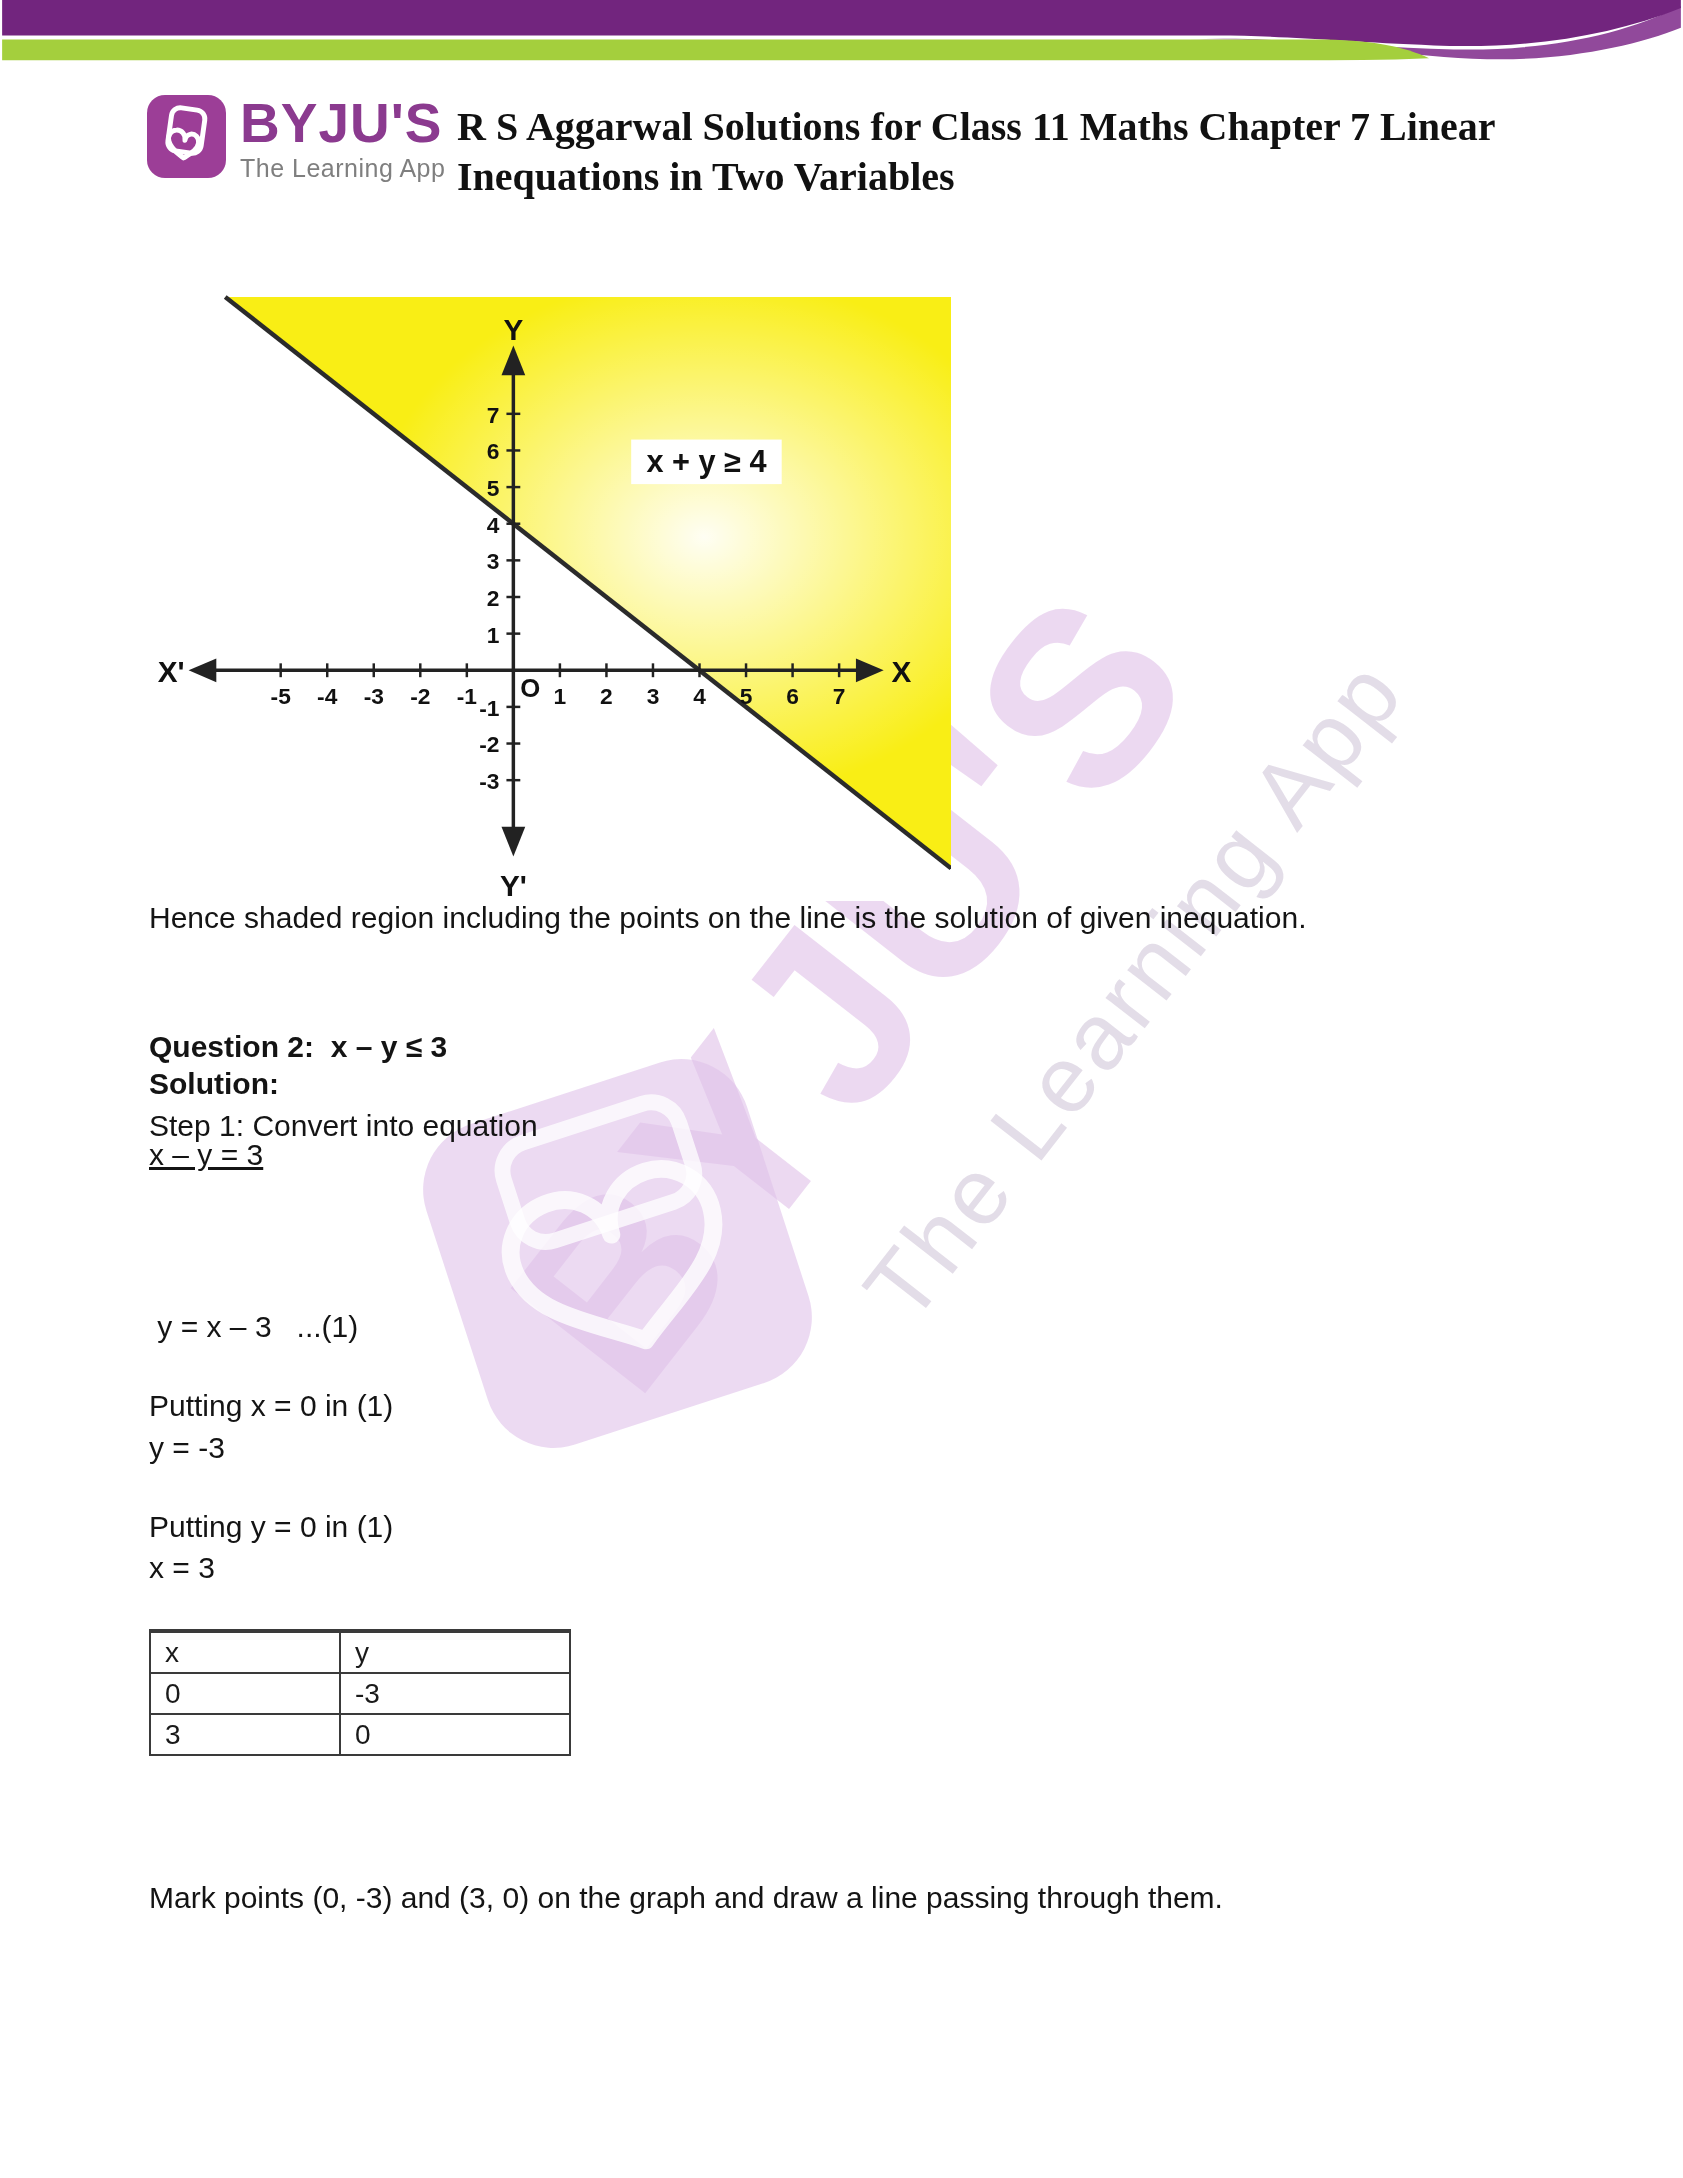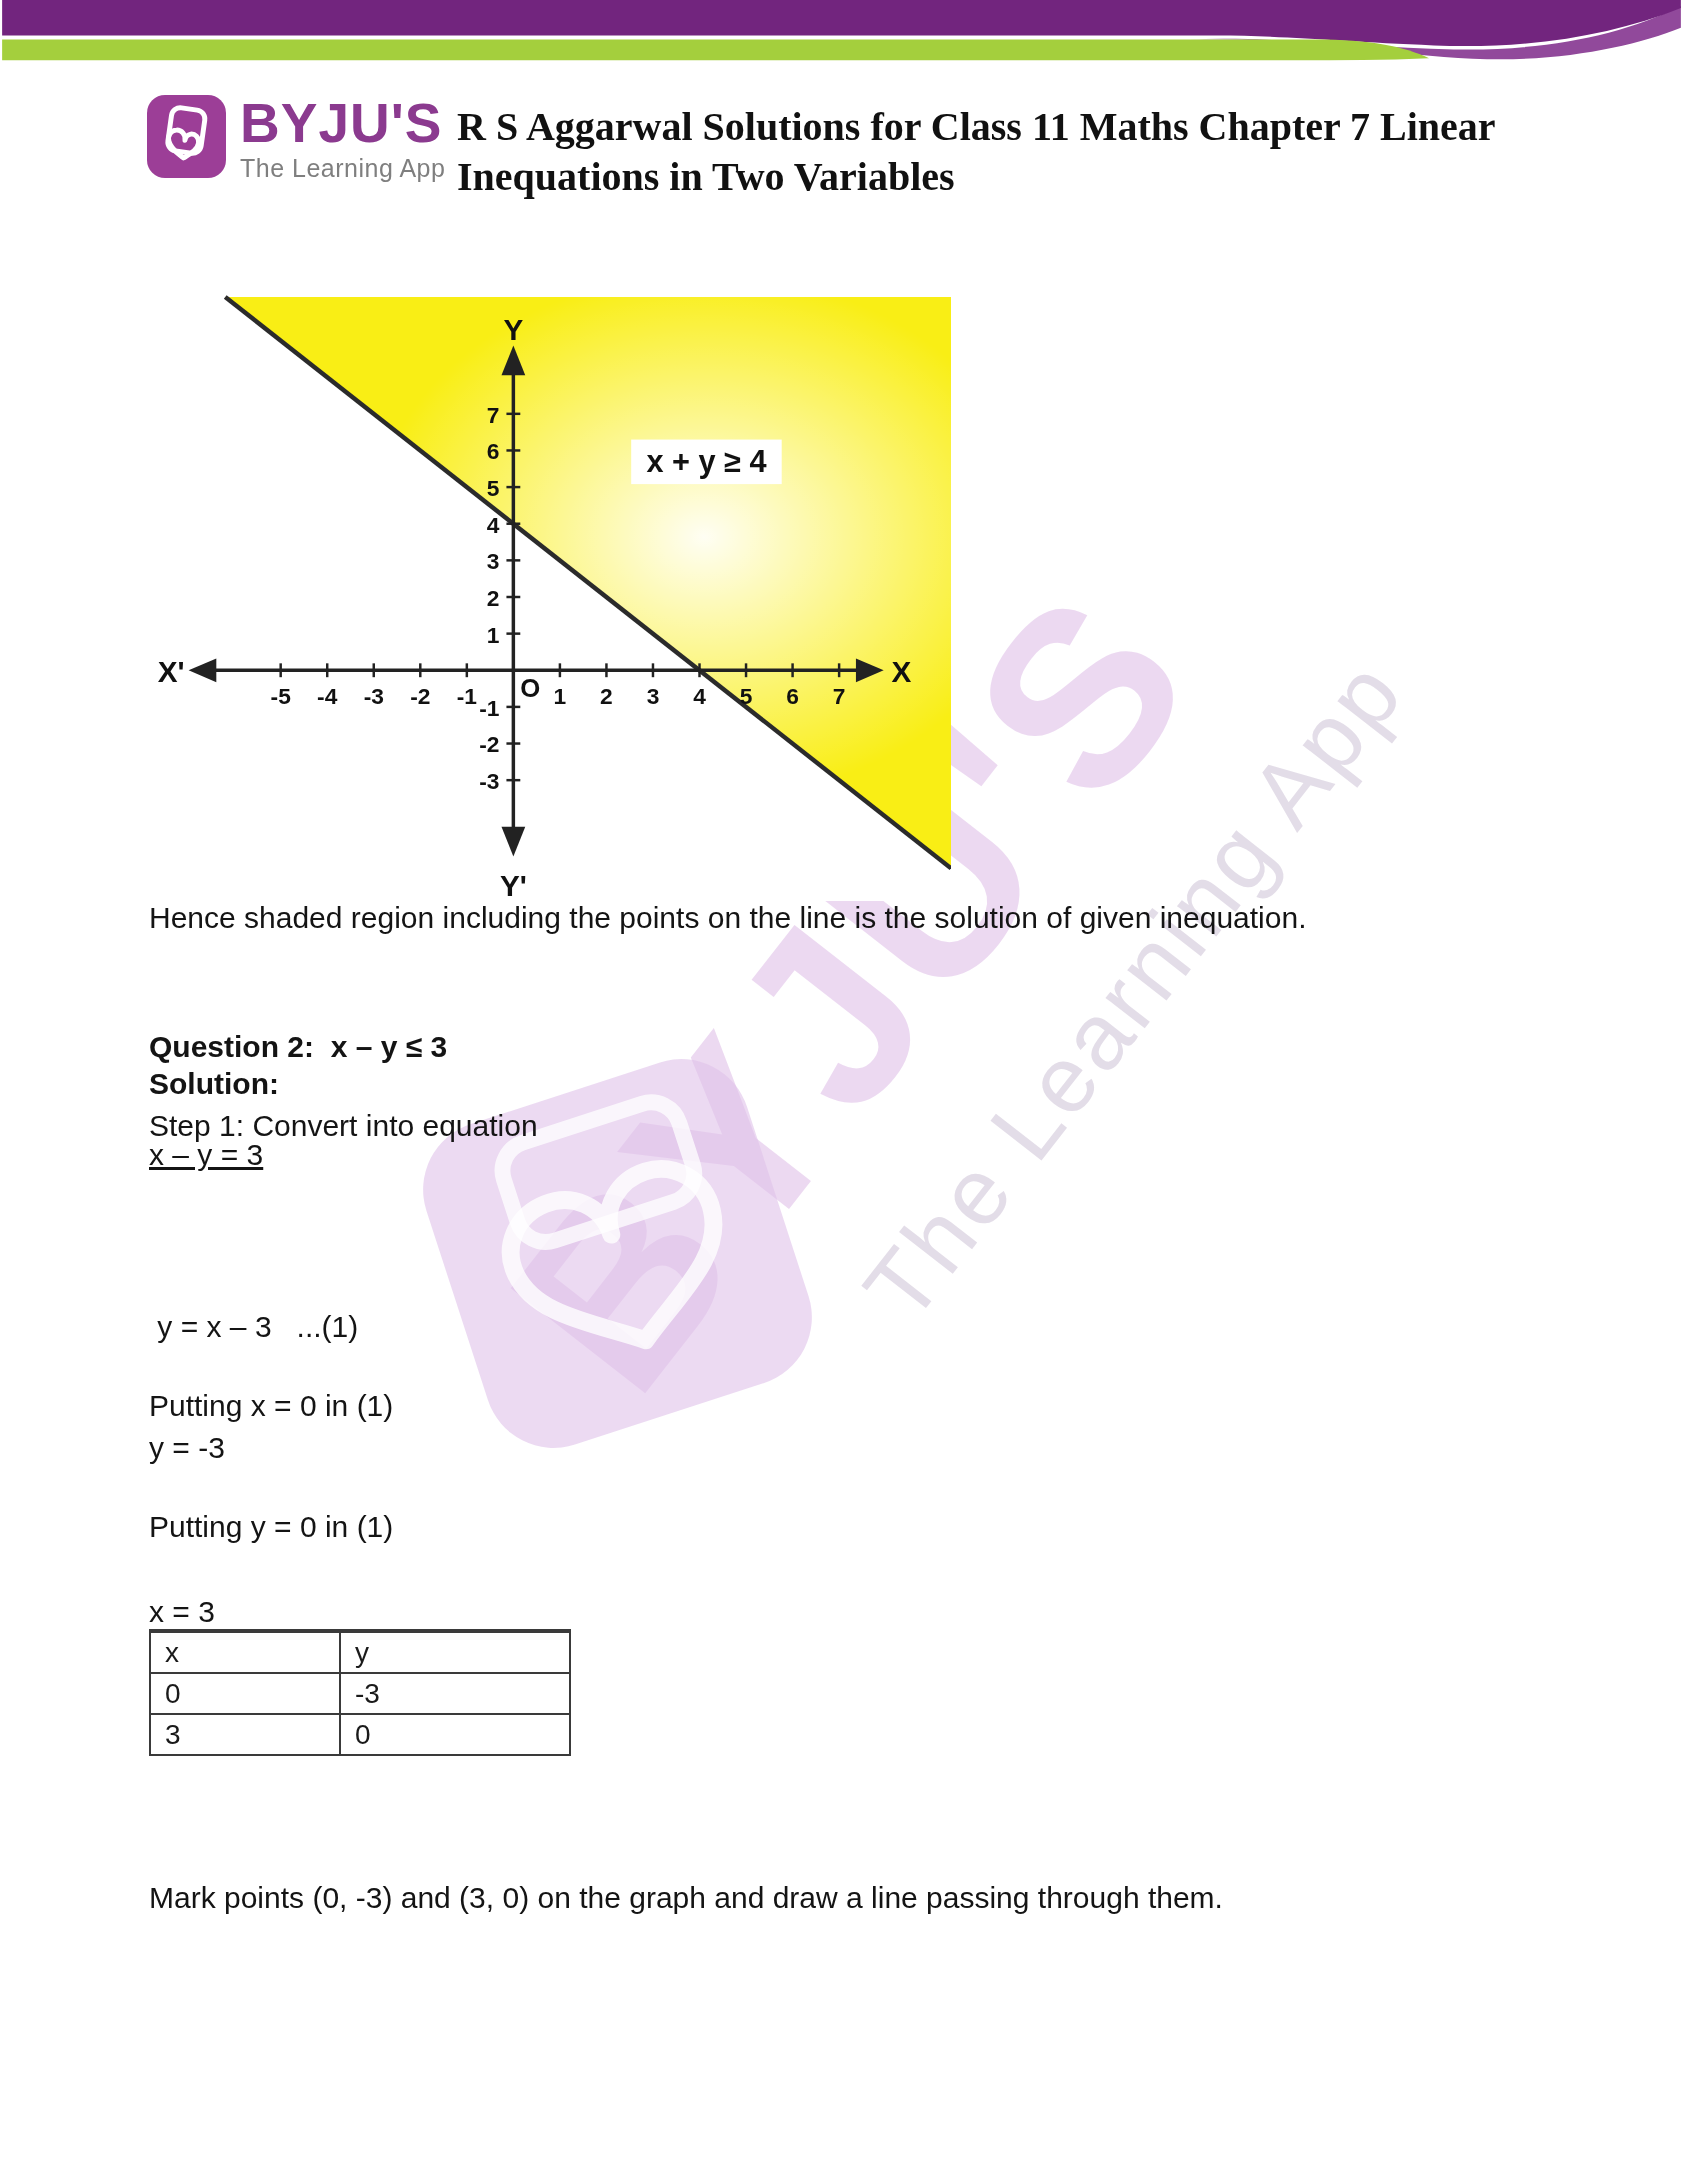--- a/index.html
+++ b/index.html
@@ -175,21 +175,21 @@
 
   <div class="para" style="top:899px;">Hence shaded region including the points on the line is the solution of given inequation.</div>
   <div class="para bold" style="top:985px;margin-top:43px;">Question 2:  x – y ≤ 3</div>
   <div class="para bold" style="top:1065px;">Solution:</div>
   <div class="para" style="top:1107px;">Step 1: Convert into equation</div>
   <div class="para" style="top:1136px;text-decoration:underline;">x – y = 3</div>
   <div class="para" style="top:1308px;"> y = x – 3   ...(1)</div>
   <div class="para" style="top:1387px;">Putting x = 0 in (1)</div>
   <div class="para" style="top:1429px;">y = -3</div>
   <div class="para" style="top:1508px;">Putting y = 0 in (1)</div>
-  <div class="para" style="top:1549px;margin-top:44px;">x = 3</div>
+  <div class="para" style="top:1549px;">x = 3</div>
   <div class="para" style="top:1879px;">Mark points (0, -3) and (3, 0) on the graph and draw a line passing through them.</div>
 
   <table class="vtable">
     <tbody>
       <tr>
         <td class="c1">x</td>
         <td class="c2">y</td>
       </tr>
       <tr>
         <td class="c1">0</td>

